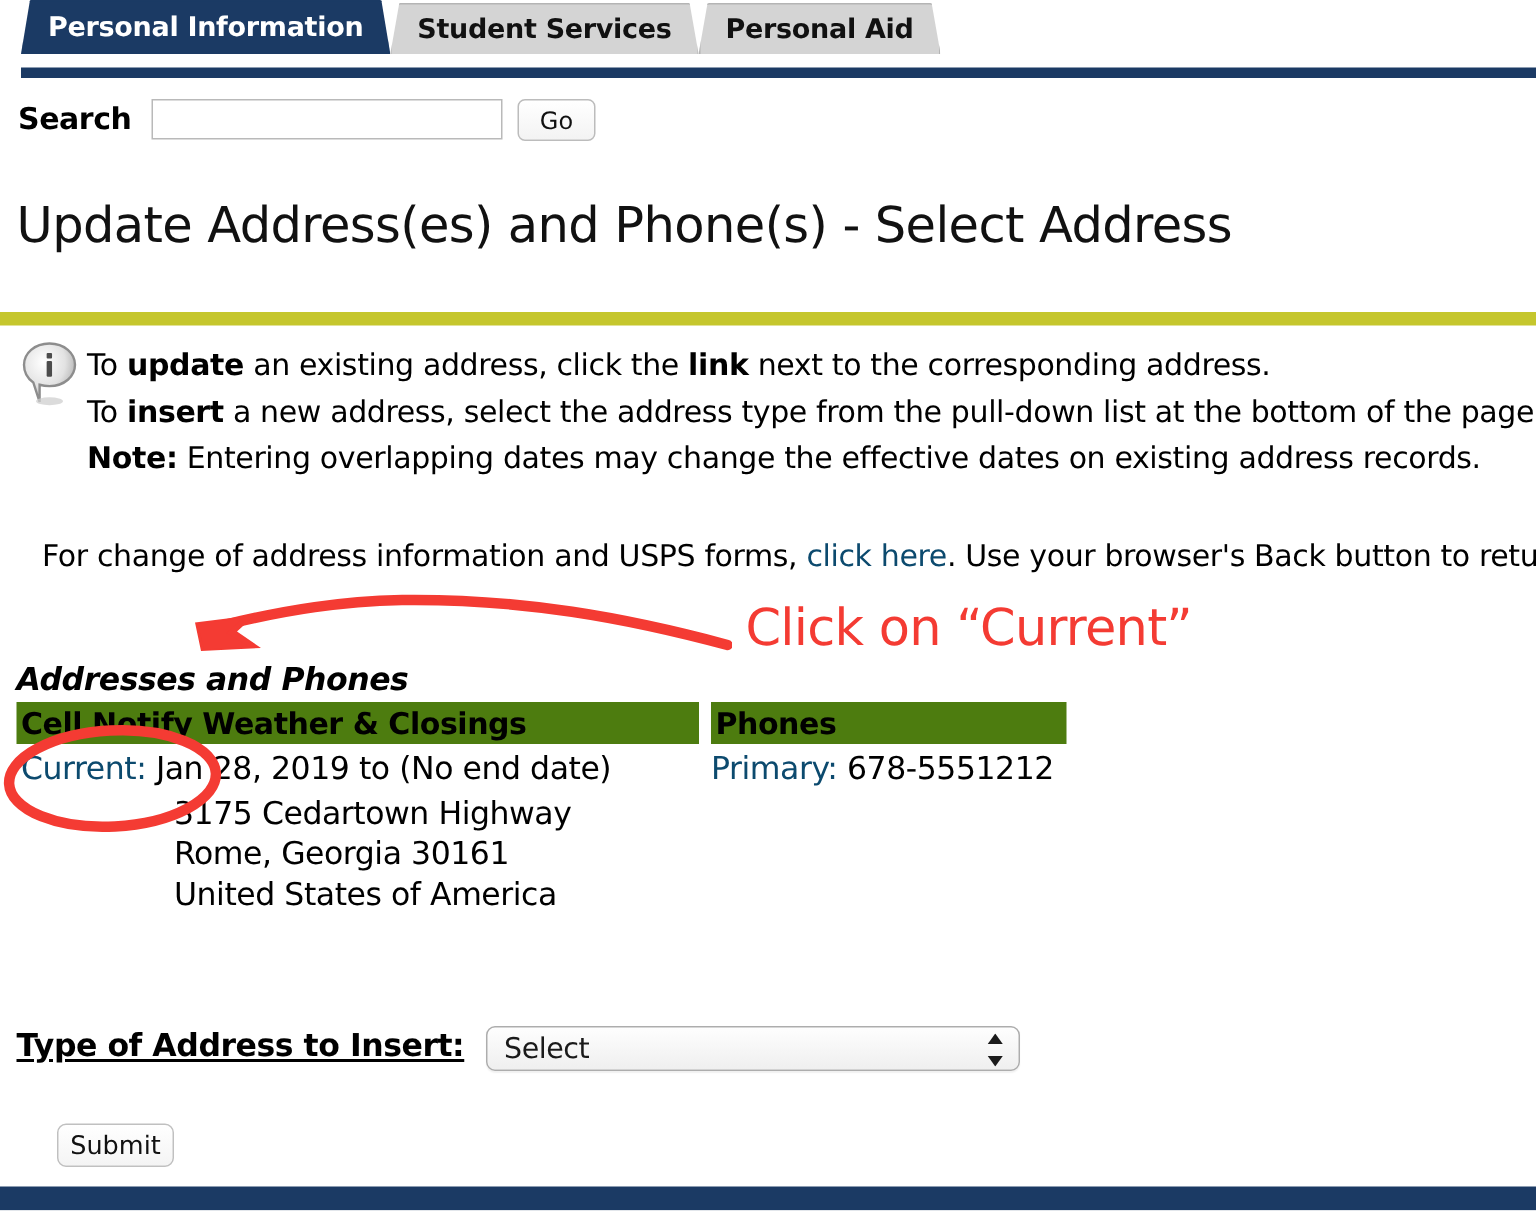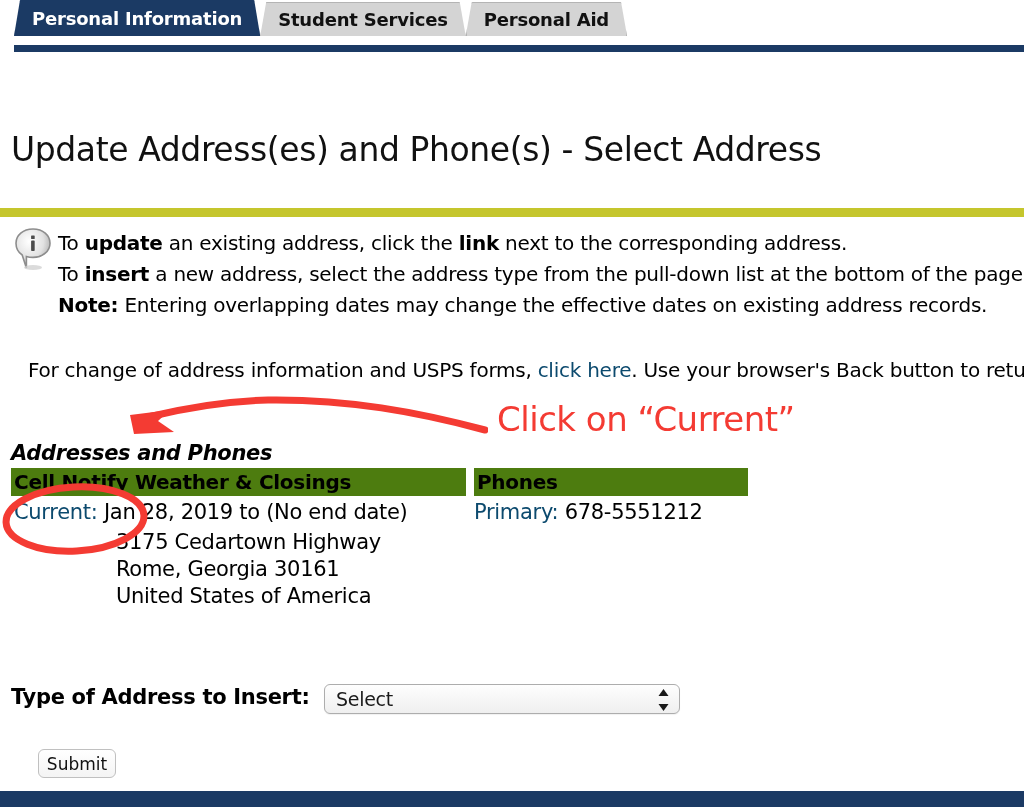--- a/index.html
+++ b/index.html
@@ -222,21 +222,21 @@
     line-height: 28px;
     background: #4d7c0f;
     font-size: 20px;
     font-weight: bold;
     letter-spacing: -0.3px;
     padding-left: 3px;
     box-sizing: border-box;
     white-space: nowrap;
   }
   #hcell-0 { left: 0px; width: 455px; }
-  #hcell-1 { left: 463px; width: 274px; }
+  #hcell-1 { left: 463px; width: 237px; }
 
   #addr-rows {
     position: relative;
     margin-top: 3px;
     font-size: 21px;
     line-height: 27px;
     letter-spacing: -0.3px;
   }
   #row-line-1 {
     position: absolute;
@@ -258,20 +258,21 @@
   #addr-l4 { top: 84px; }
 
   
   #insert-label {
     position: absolute;
     left: 11px; top: 685px;
     font-size: 21px;
     font-weight: bold;
     letter-spacing: -0.3px;
     white-space: nowrap;
+    text-decoration: underline;
   }
   #insert-select {
     position: absolute;
     left: 324px; top: 684px;
     width: 356px;
     height: 30px;
     border: 1px solid #adadad;
     border-radius: 6px;
     background: linear-gradient(#fefefe, #efefef);
     box-sizing: border-box;
@@ -325,20 +326,25 @@
         <span>Personal Information</span>
       </div><div class="tab">
         <span>Student Services</span>
       </div><div class="tab">
         <span>Personal Aid</span>
       </div>
     </div>
     <div id="navbar-underline"></div>
   </div>
 
+  <div id="searchrow">
+    <div id="search-label">Search</div>
+    <input id="search-input" type="text" value="" style="">
+    <button id="search-go">Go</button>
+  </div>
 
   <div id="page-title">Update Address(es) and Phone(s) - Select Address</div>
 
   <div id="divider"></div>
 
   <div id="info-icon">
     <svg width="38" height="44" viewBox="0 0 38 44" xmlns="http://www.w3.org/2000/svg">
       <defs>
         <radialGradient id="gball" cx="38%" cy="32%" r="78%">
           <stop offset="0%" stop-color="#ffffff"></stop>

